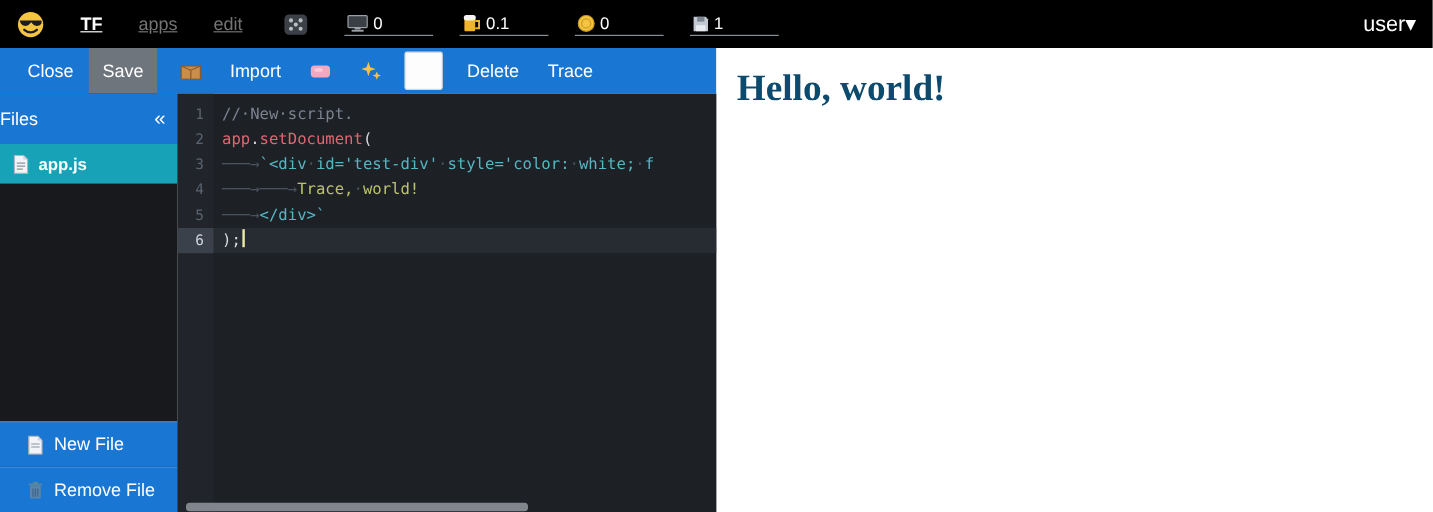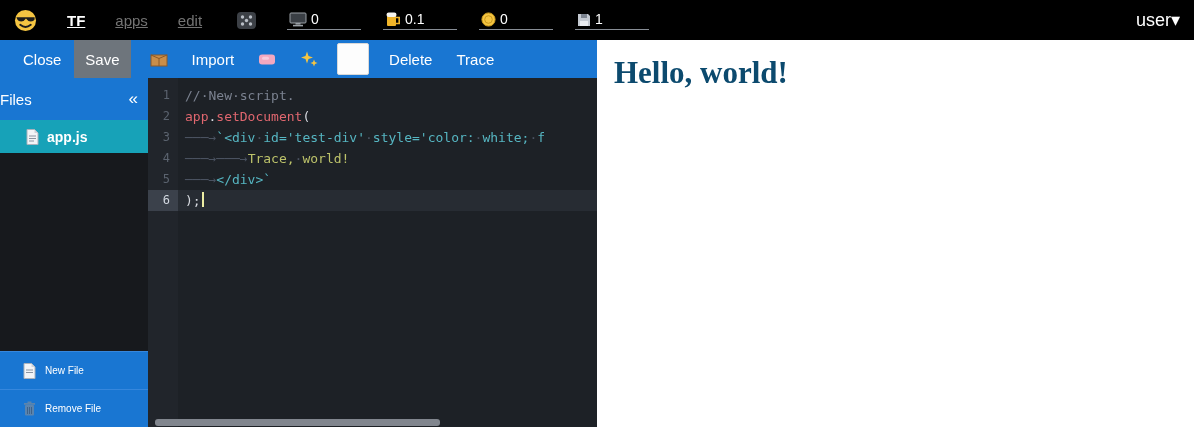--- a/index.html
+++ b/index.html
@@ -27,24 +27,24 @@
   .tbtn { background: transparent; border: 0; color: #fff; font-size: 15px; font-family: inherit; padding: 0 11px; margin-right: 2px; cursor: pointer; display: flex; align-items: center; }
   .tbtn.save { background: #6e757c; margin-right: 8px; }
   .tbtn.ibtn { padding: 0 11px; }
   .tbtn.blank { background: #fdfdfd; border: 1px solid #d9d9d9; border-radius: 2px; width: 32px; margin: 3px 9px 3px 6px; padding: 0; }
 
   
   .ws-body { flex: 1; display: flex; min-height: 0; }
   .sidebar { width: 148px; display: flex; flex-direction: column; background: #17191d; flex-shrink: 0; }
   .files-header { height: 42px; background: #1976d2; color: #fff; position: relative; display: flex; align-items: center; justify-content: flex-start; font-size: 15px; flex-shrink: 0; }
   .collapse-btn { position: absolute; right: 10px; top: 0; bottom: 0; background: none; border: 0; color: #fff; font-size: 17px; cursor: pointer; }
-  .file-item { height: 33px; display: flex; align-items: center; gap: 8px; padding: 0 26px; color: #fff; flex-shrink: 0; cursor: pointer; }
+  .file-item { height: 33px; display: flex; align-items: center; gap: 8px; padding: 0 11px; color: #fff; flex-shrink: 0; cursor: pointer; }
   .file-item.active { background: #17a2b8; font-weight: bold; font-size: 14px; }
   .file-list { flex: 1; }
-  .side-btn { height: 38px; background: #1976d2; border: 0; border-top: 1px solid #3687dd; color: #fff; font-size: 10px; font-family: inherit; display: flex; align-items: center; gap: 9px; padding: 0 0 0 23px; cursor: pointer; flex-shrink: 0; }
+  .side-btn { height: 38px; background: #1976d2; border: 0; border-top: 1px solid #3687dd; color: #fff; font-size: 15px; font-family: inherit; display: flex; align-items: center; gap: 9px; padding: 0 0 0 23px; cursor: pointer; flex-shrink: 0; }
 
   
   .editor { flex: 1; position: relative; background: #1d2126; font-family: "DejaVu Sans Mono", monospace; font-size: 13px; line-height: 21px; overflow: hidden; }
   .gutter-bg { position: absolute; left: 0; top: 0; bottom: 0; width: 30px; background: #21252b; }
   .editor-lines { position: absolute; left: 0; top: 0; right: 0; bottom: 0; padding-top: 7px; }
   .crow { display: flex; height: 21px; }
   .ln { width: 30px; flex-shrink: 0; text-align: right; padding-right: 8px; color: #5b636f; font-size: 12px; line-height: 21px; position: relative; z-index: 1; }
   .lc { flex: 1; padding-left: 7px; white-space: pre; overflow: hidden; color: #d7dae0; }
   .crow.active .ln { background: #3b414b; color: #d2d8e0; }
   .crow.active .lc { background: #272c33; }

